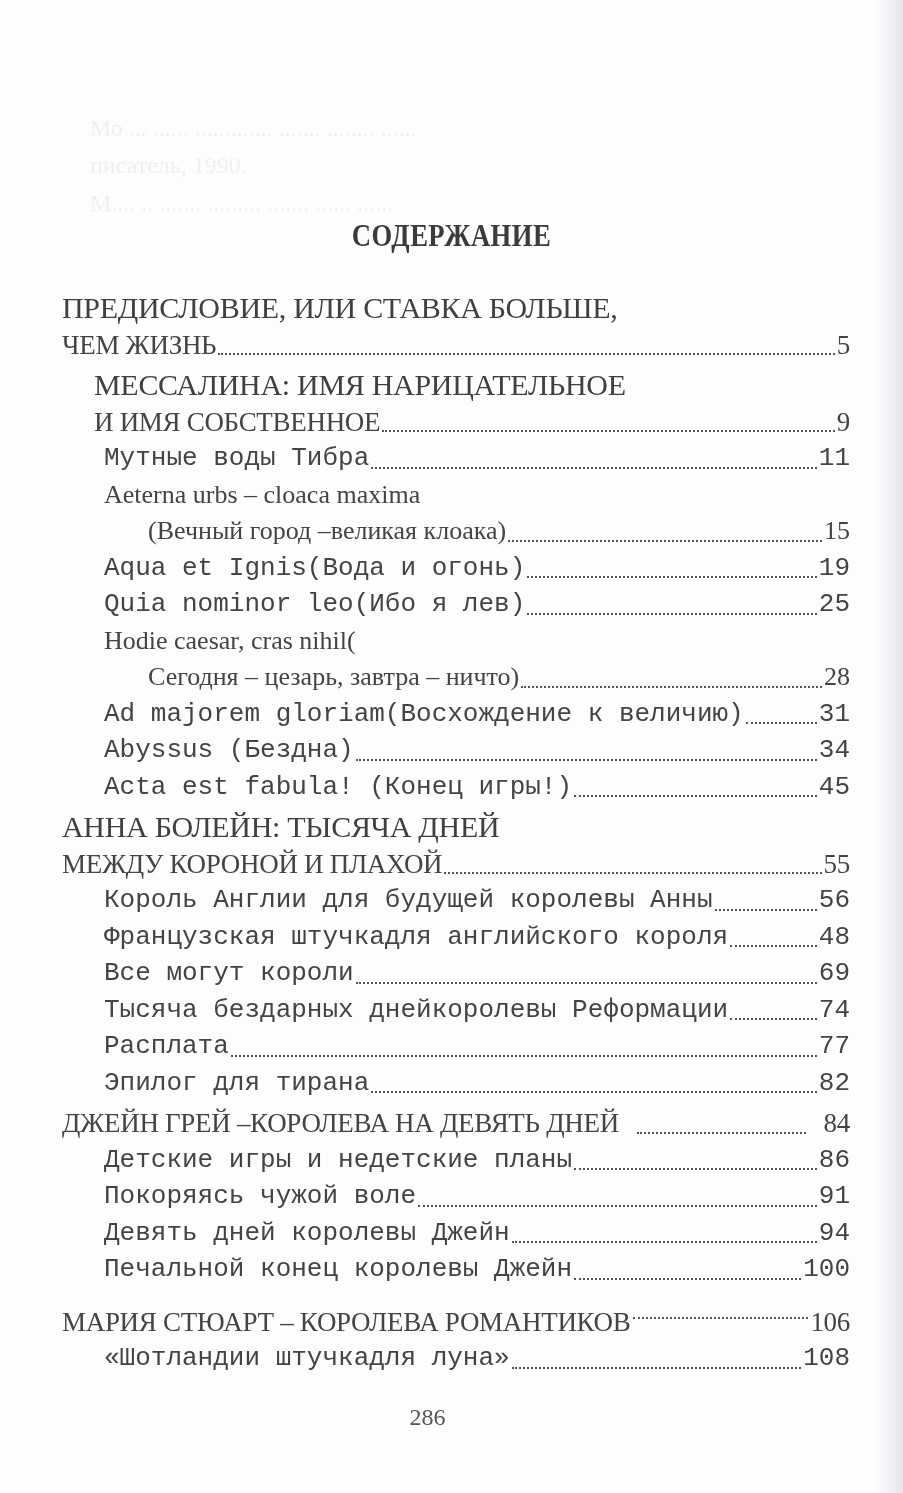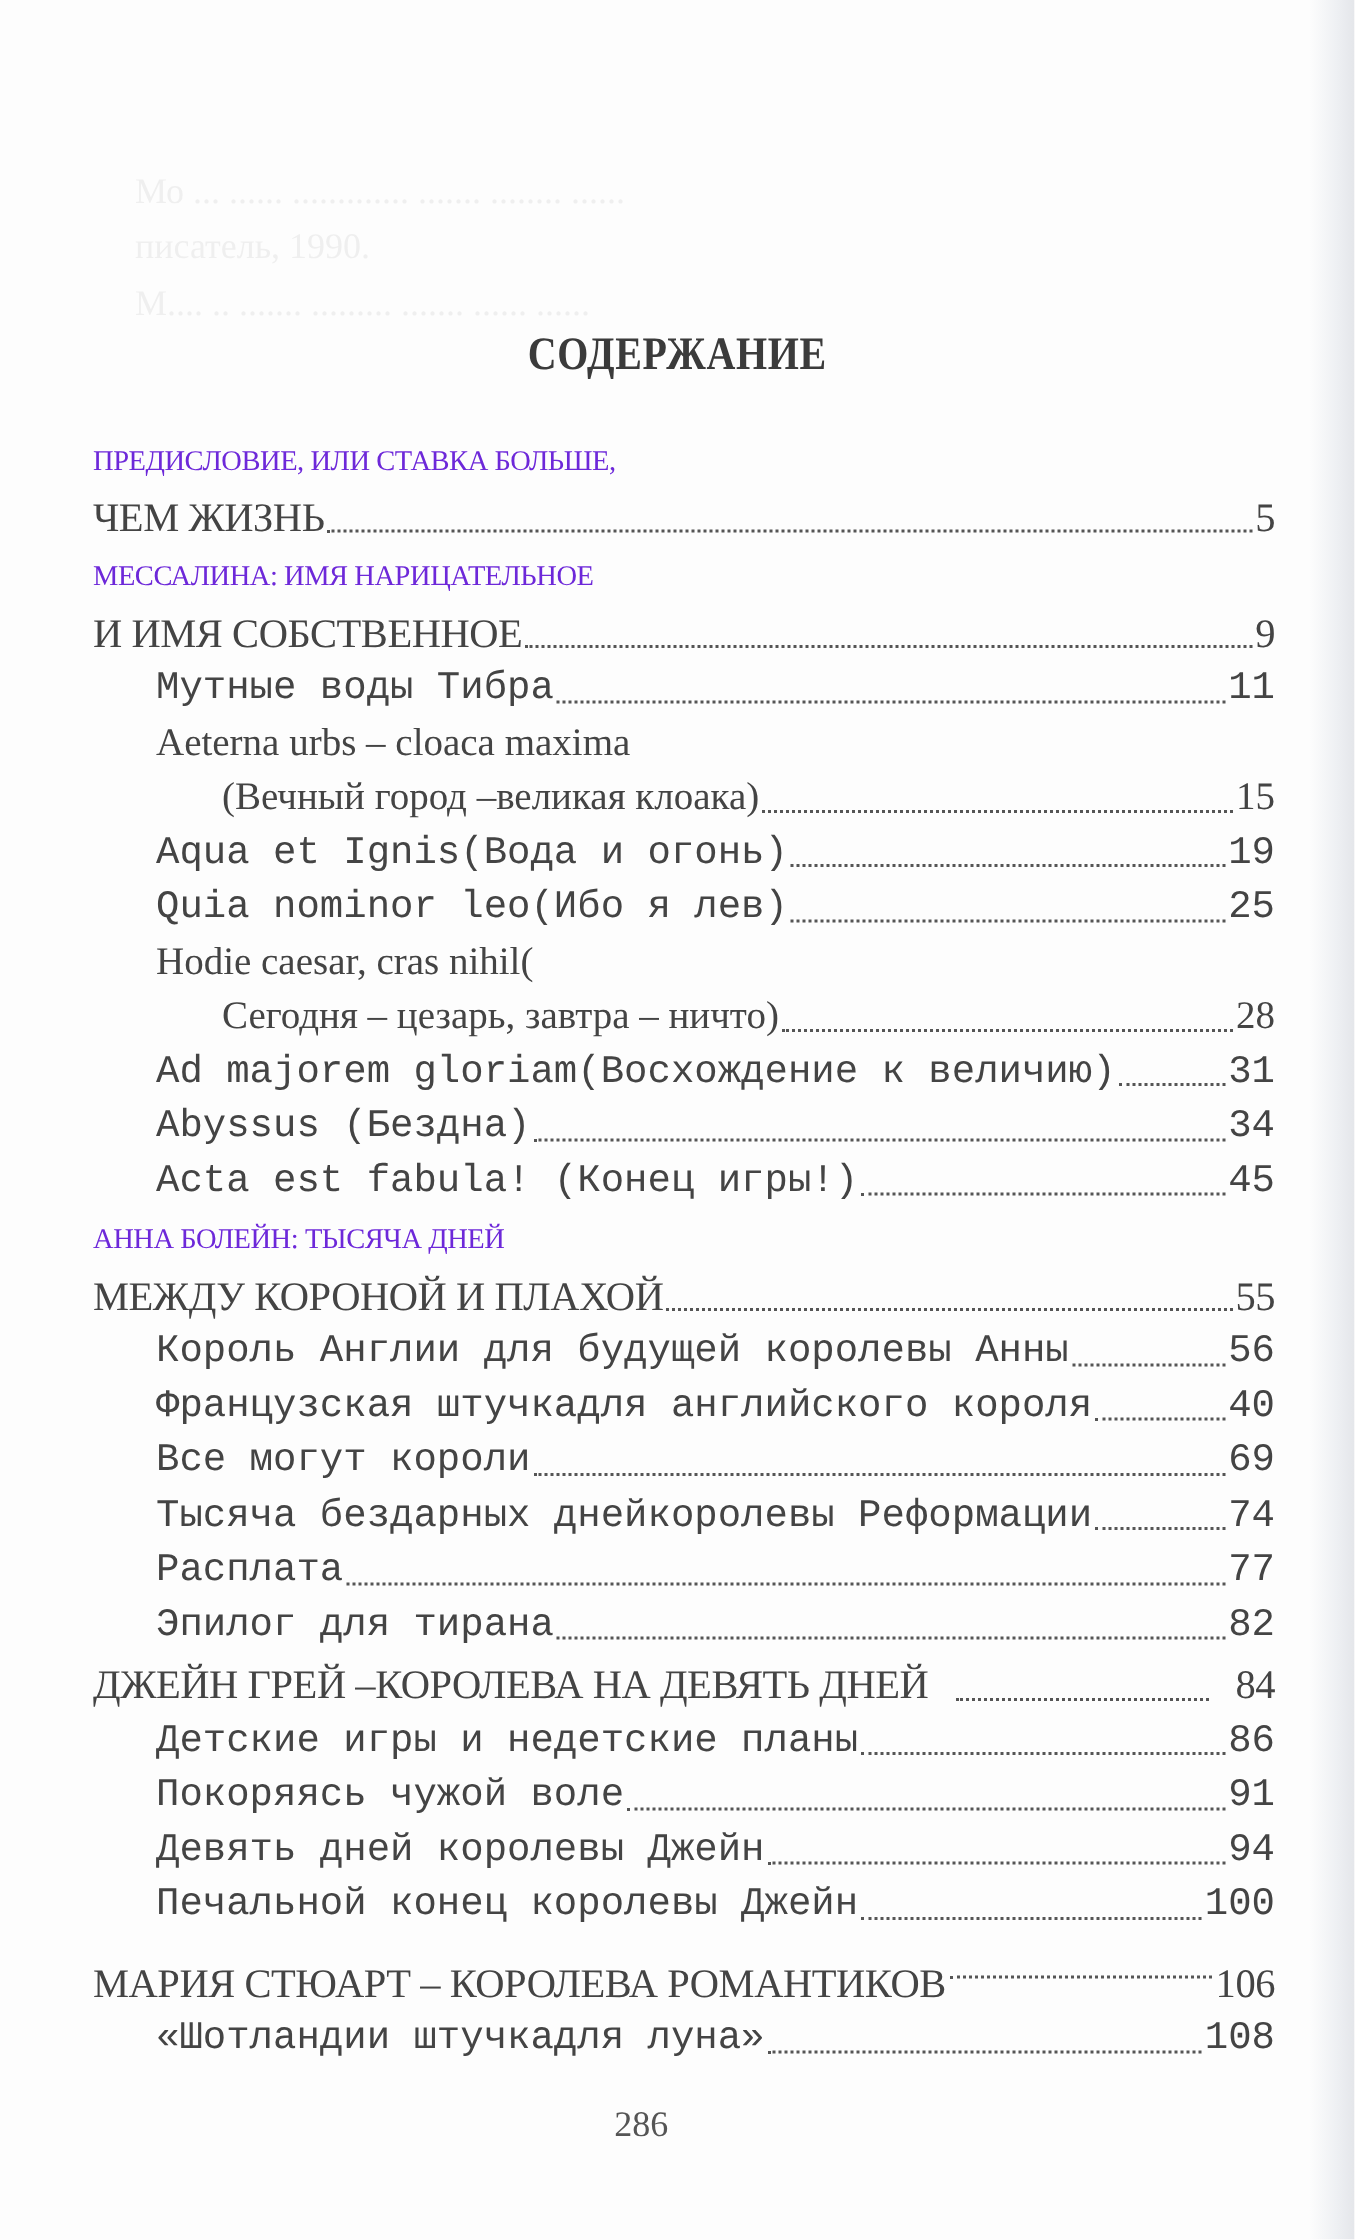--- a/index.html
+++ b/index.html
@@ -40,21 +40,21 @@
     }
     .entry .txt { white-space: nowrap; }
     .entry .dots {
       flex: 1; overflow: hidden; white-space: nowrap;
       margin: 0 2px 8px 2px;
       border-bottom: 2px dotted #555;
       height: 1px;
     }
     .entry .pg { white-space: nowrap; text-align: right; }
     .chapter { font-size: 27px; letter-spacing: -0.3px; }
-    .chapter-line { font-size: 19px; line-height: 36.5px; color: #6d28d9; letter-spacing: -0.3px; white-space: nowrap; }
+    .chapter-line { font-size: 30px; line-height: 36.5px; color: #404040; letter-spacing: -0.3px; white-space: nowrap; }
     .sub { padding-left: 42px; font-family: Liberation Mono, monospace; }
     .sub2 { padding-left: 86px; }
     .sub-line { padding-left: 42px; font-size: 26px; line-height: 36.5px; color: #444; white-space: nowrap; }
     .folio {
       position: absolute; top: 1404px; left: 0; width: 855px; text-align: center;
       font-size: 24px; color: #555;
     }
   </style>
 </head>
 <body>
@@ -73,21 +73,21 @@
 
   <div>
     <div class="chapter-line">ПРЕДИСЛОВИЕ, ИЛИ СТАВКА БОЛЬШЕ,</div>
     <div class="entry chapter">
       <span class="txt">ЧЕМ ЖИЗНЬ</span>
       <span class="dots"></span>
       <span class="pg">5</span>
     </div>
   </div>
 
-  <div style="margin-top:4px;">
+  <div style="margin-top:4px;margin-left:32px;">
     <div class="chapter-line">МЕССАЛИНА: ИМЯ НАРИЦАТЕЛЬНОЕ</div>
     <div class="entry chapter">
       <span class="txt">И ИМЯ СОБСТВЕННОЕ</span>
       <span class="dots"></span>
       <span class="pg">9</span>
     </div>
   </div>
   <div class="entry sub">
     <span class="txt">Мутные воды Тибра</span>
     <span class="dots"></span>
@@ -144,21 +144,21 @@
     </div>
   </div>
   <div class="entry sub">
     <span class="txt">Король Англии для будущей королевы Анны</span>
     <span class="dots"></span>
     <span class="pg">56</span>
   </div>
   <div class="entry sub">
     <span class="txt">Французская штучкадля английского короля</span>
     <span class="dots"></span>
-    <span class="pg">40</span>
+    <span class="pg">48</span>
   </div>
   <div class="entry sub">
     <span class="txt">Все могут короли</span>
     <span class="dots"></span>
     <span class="pg">69</span>
   </div>
   <div class="entry sub">
     <span class="txt">Тысяча бездарных днейкоролевы Реформации</span>
     <span class="dots"></span>
     <span class="pg">74</span>

